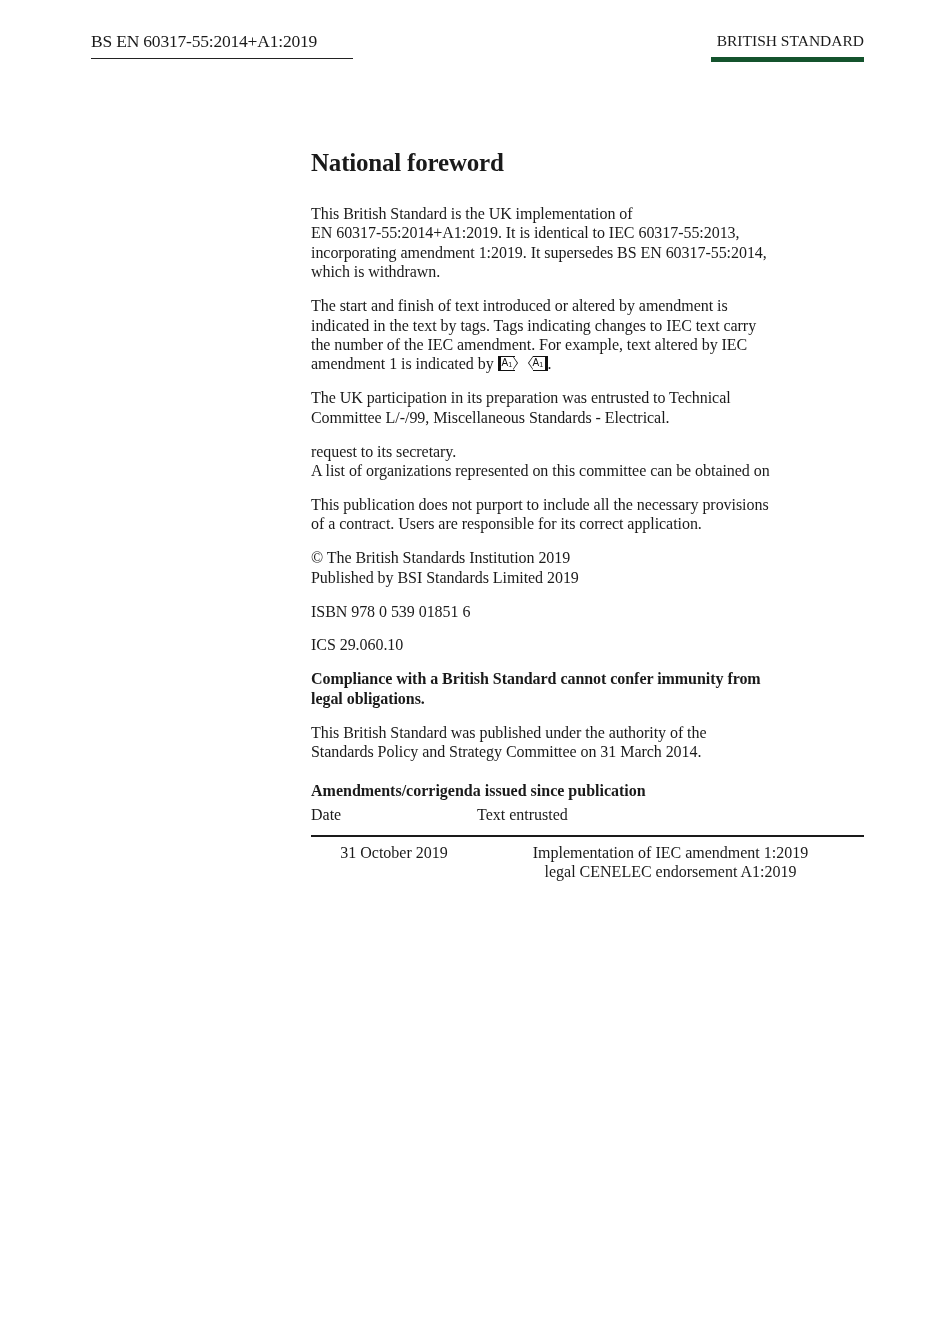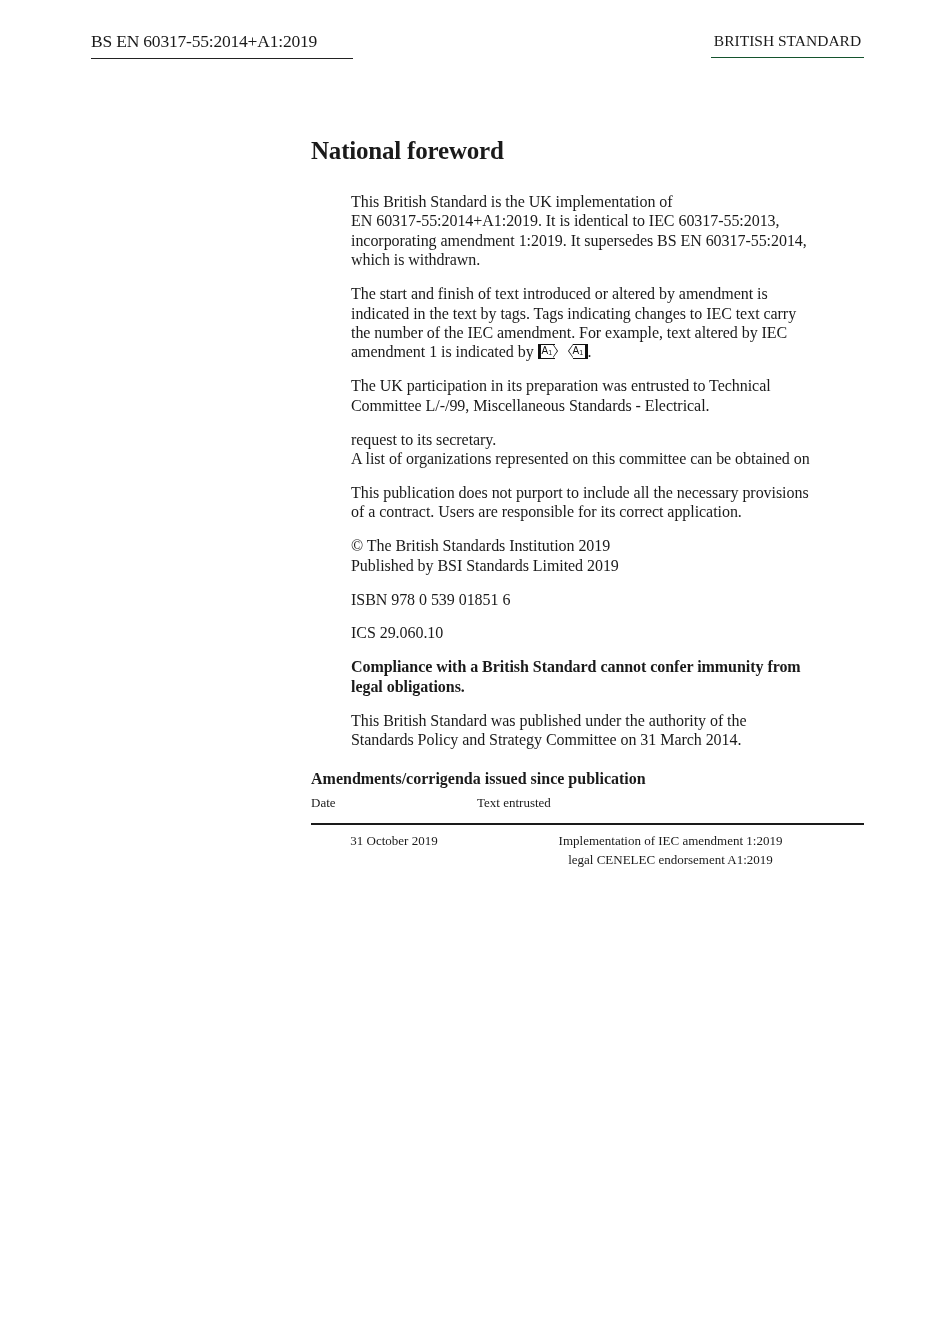--- a/index.html
+++ b/index.html
@@ -29,50 +29,49 @@
       border-bottom: 1px solid #222;
       white-space: nowrap;
       letter-spacing: -0.2px;
       margin-left: 32px;
     }
     .hdr-right {
       position: absolute;
       right: 86px;
       top: 31px;
       width: 153px;
-      text-align: center;
+      text-align: right;
       font-family: "Liberation Serif", serif;
       font-size: 15.5px;
       line-height: 20px;
       padding-bottom: 6px;
-      border-bottom: 1px solid #14532d;
+      border-bottom: 5px solid #14532d;
       white-space: nowrap;
     }
     
     .content {
       position: absolute;
       left: 311px;
-      top: 136px;
+      top: 148px;
       width: 556px;
     }
     h1.title {
       font-family: "Liberation Serif", serif;
       font-weight: bold;
       font-size: 25px;
       line-height: 30px;
       margin-bottom: 26px;
       letter-spacing: -0.2px;
     }
     p.para {
       font-family: "Liberation Serif", serif;
       font-size: 16px;
       line-height: 19.4px;
       margin-bottom: 14.5px;
       letter-spacing: -0.05px;
-      margin-left: 40px;
     }
     p.para.bold { font-weight: bold; }
     .line { display: block; white-space: nowrap; }
     
     .tag {
       display: inline-block;
       position: relative;
       vertical-align: -2px;
       height: 15px;
       font-family: "Liberation Sans", sans-serif;
@@ -134,21 +133,21 @@
       font-weight: bold;
       font-size: 16px;
       line-height: 20px;
       margin-top: 20px;
       margin-bottom: 4px;
     }
     table.amend {
       width: 553px;
       border-collapse: collapse;
       font-family: "Liberation Serif", serif;
-      font-size: 13px;
+      font-size: 16px;
       line-height: 19.4px;
     }
     table.amend th {
       font-weight: normal;
       text-align: left;
       padding: 0 0 10px 0;
       border-bottom: 2px solid #1a1a1a;
       vertical-align: top;
     }
     table.amend td {

